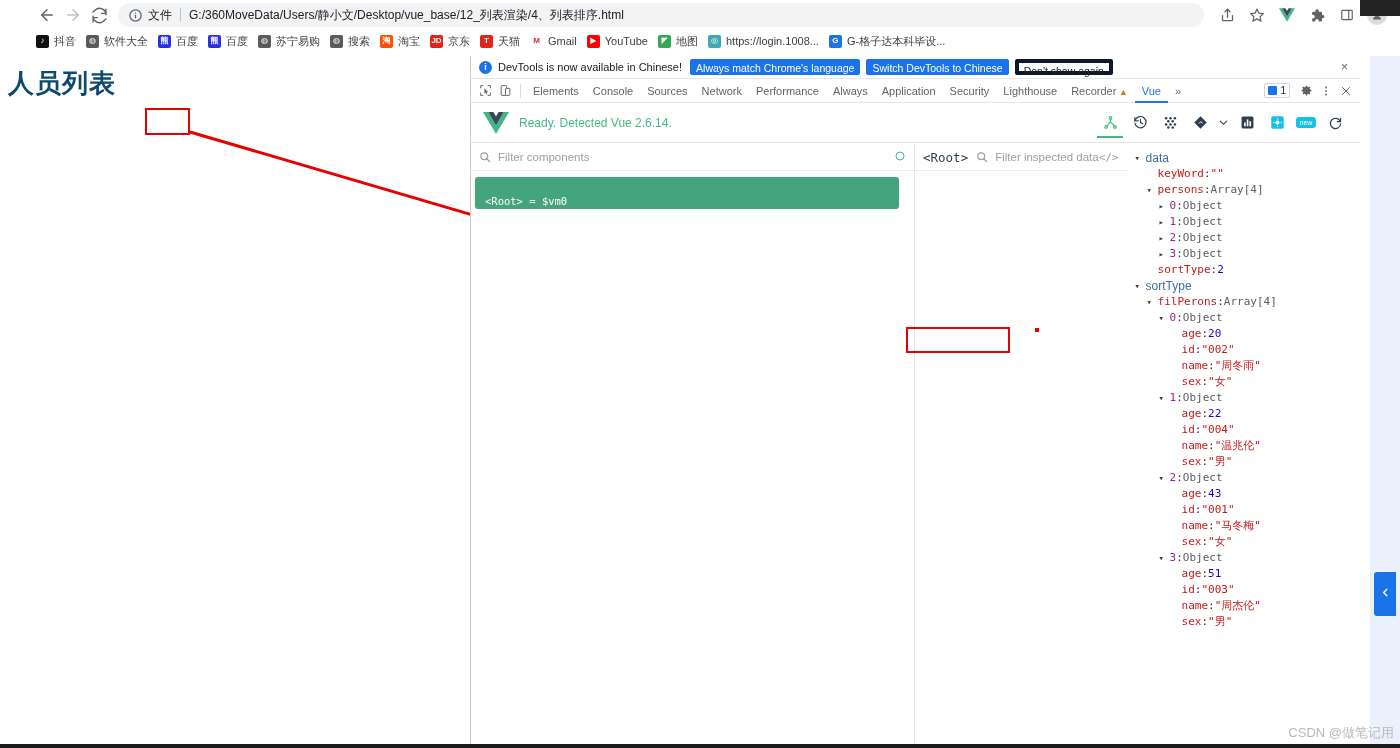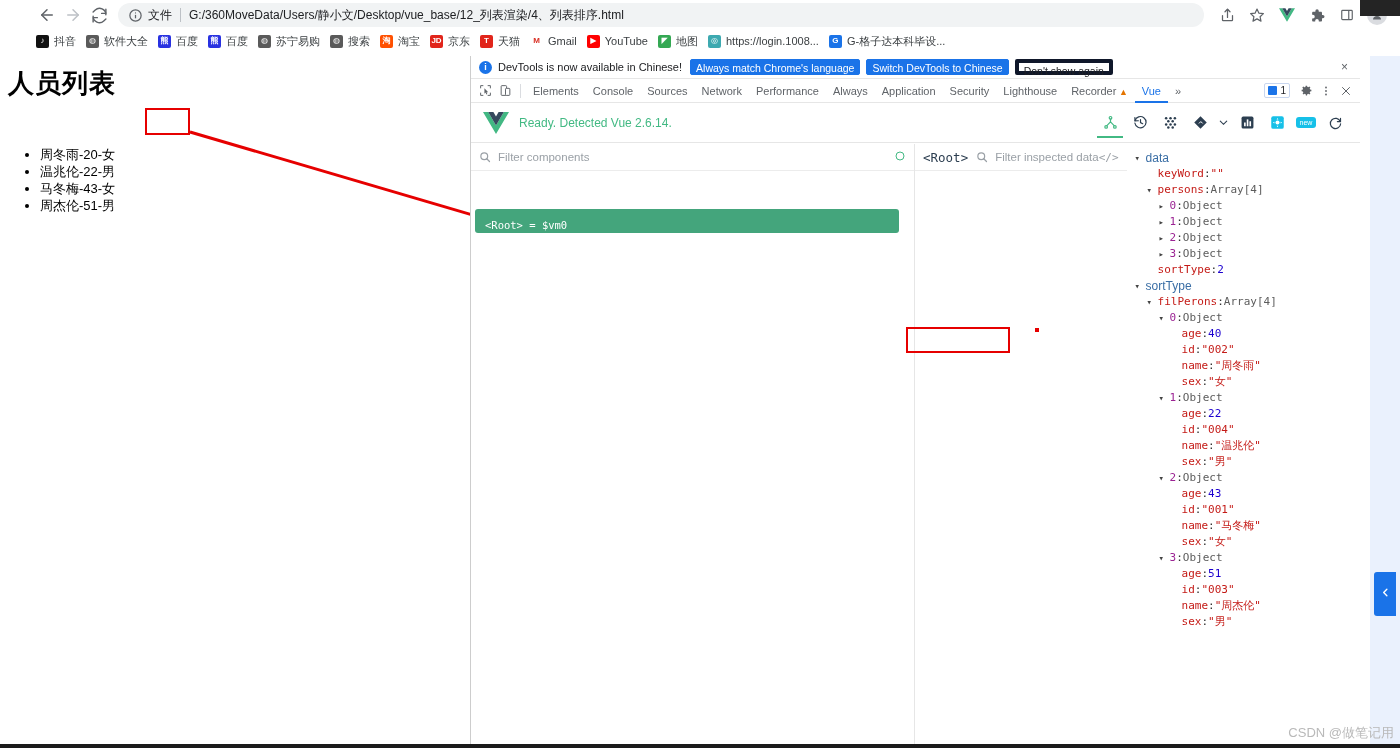--- a/index.html
+++ b/index.html
@@ -34,21 +34,21 @@
 
   
   #bookmarks { position:absolute; left:0; top:30px; width:1400px; height:22px; display:flex; align-items:center; padding-left:6px; overflow:hidden; }
   .bm { display:flex; align-items:center; height:20px; padding:0 6px 0 2px; margin-right:2px; white-space:nowrap; cursor:pointer; flex:0 0 auto; }
   .bm .favicon { width:13px; height:13px; border-radius:2px; margin-right:5px; flex:0 0 auto;
                  display:flex; align-items:center; justify-content:center; font-size:8px; color:#fff; font-weight:bold; line-height:1; }
   .bm .bmlabel { font-size:11px; color:#3c4043; }
 
   
   #page-area { position:absolute; left:0; top:52px; width:470px; height:696px; background:#fff; overflow:hidden; }
-  #page-title { margin:14px 0 0 8px; font-size:26px; font-weight:bold; color:#000000; letter-spacing:1px; }
+  #page-title { margin:14px 0 0 8px; font-size:26px; font-weight:bold; color:#0c4a6e; letter-spacing:1px; }
   #controls { position:absolute; left:2px; top:62px; display:flex; align-items:center; }
   #name-input {
     width:140px; height:19px; border:1px solid #949494; background:#fff; padding:1px 4px;
     font-size:12px; color:#757575; font-family:"Liberation Sans",sans-serif;
   }
   #name-input::placeholder { color:#7c7c7c; }
   .sort-btn {
     height:21px; margin-left:7px; padding:1px 7px; font-size:12px;
     background:linear-gradient(#f6f6f6,#e9e9e9); border:1px solid #a9a9a9; border-radius:3px;
     color:#000; cursor:pointer; font-family:"Liberation Sans",sans-serif;
@@ -97,22 +97,22 @@
 
   .vue-filterbar { height:27px; display:flex; align-items:center; padding:0 8px; border-bottom:1px solid #ececec; }
   .vue-filterbar .srch { width:12px; height:12px; margin-right:7px; color:#9aa0a6; flex:0 0 auto; }
   .vue-filterbar .fi-text { font-size:11.5px; color:#9aa0a6; }
   .vue-filterbar .tail { margin-left:auto; color:#42b983; }
   #root-chip { font-size:12.5px; color:#2c3e50; margin-right:8px; font-family:"DejaVu Sans Mono",monospace; }
 
   #comp-tree { padding:6px 8px 0 4px; }
   #root-node {
     background:#44a57c; color:#fff; border-radius:3px; height:24px; line-height:17px;
-    padding:8px 10px; font-family:"DejaVu Sans Mono","Liberation Mono",monospace; font-size:10.5px;
-    display:inline-block; min-width:424px; cursor:pointer;margin-top:32px;
+    padding:16px 10px; font-family:"DejaVu Sans Mono","Liberation Mono",monospace; font-size:10.5px;
+    display:inline-block; min-width:424px; cursor:pointer;
   }
 
   
   #data-tree { padding:6px 0 0 8px; font-family:"DejaVu Sans Mono","Liberation Mono",monospace; font-size:11px; line-height:16px; overflow:hidden; }
   .tnode { display:flex; align-items:flex-start; white-space:nowrap; height:16px; }
   .tw { display:inline-block; width:11px; flex:0 0 auto; color:#444; font-size:9px; line-height:16px; }
   .k-group { color:#881391; }
   .k-key { color:#c41a16; }
   .k-key2 { color:#9b2393; }
   .v-str { color:#c41a16; }
@@ -276,26 +276,20 @@
       </div>
     </div>
 </div>
 
 <div id="black-strip-top"></div>
 
 <div id="page-area">
   <h1 id="page-title">人员列表</h1>
 
 
-  <ul id="person-list">
-      <li>周冬雨-20-女</li>
-      <li>温兆伦-22-男</li>
-      <li>马冬梅-43-女</li>
-      <li>周杰伦-51-男</li>
-    </ul>
 </div>
 
 <div id="ann-box-btn"></div>
 
 <svg id="ann-arrow">
   <defs>
     <marker id="arrowhead" markerWidth="9" markerHeight="9" refX="7.5" refY="4.5" orient="auto">
       <polygon points="0,0 9,4.5 0,9" fill="#e60000"></polygon>
     </marker>
   </defs>
@@ -538,21 +532,21 @@
           <div class="tnode" style="padding-left: 24px;">
             <span class="tw">▾</span>
             <span class="k-key2">0</span>
             <span class="tsep">: </span>
             <span class="v-arr">Object</span>
           </div>
           <div class="tnode" style="padding-left: 36px;">
             <span class="tw"></span>
             <span class="k-key">age</span>
             <span class="tsep">: </span>
-            <span class="v-num">40</span>
+            <span class="v-num">20</span>
           </div>
           <div class="tnode" style="padding-left: 36px;">
             <span class="tw"></span>
             <span class="k-key">id</span>
             <span class="tsep">: </span>
             <span class="v-str">"002"</span>
           </div>
           <div class="tnode" style="padding-left: 36px;">
             <span class="tw"></span>
             <span class="k-key">name</span>

